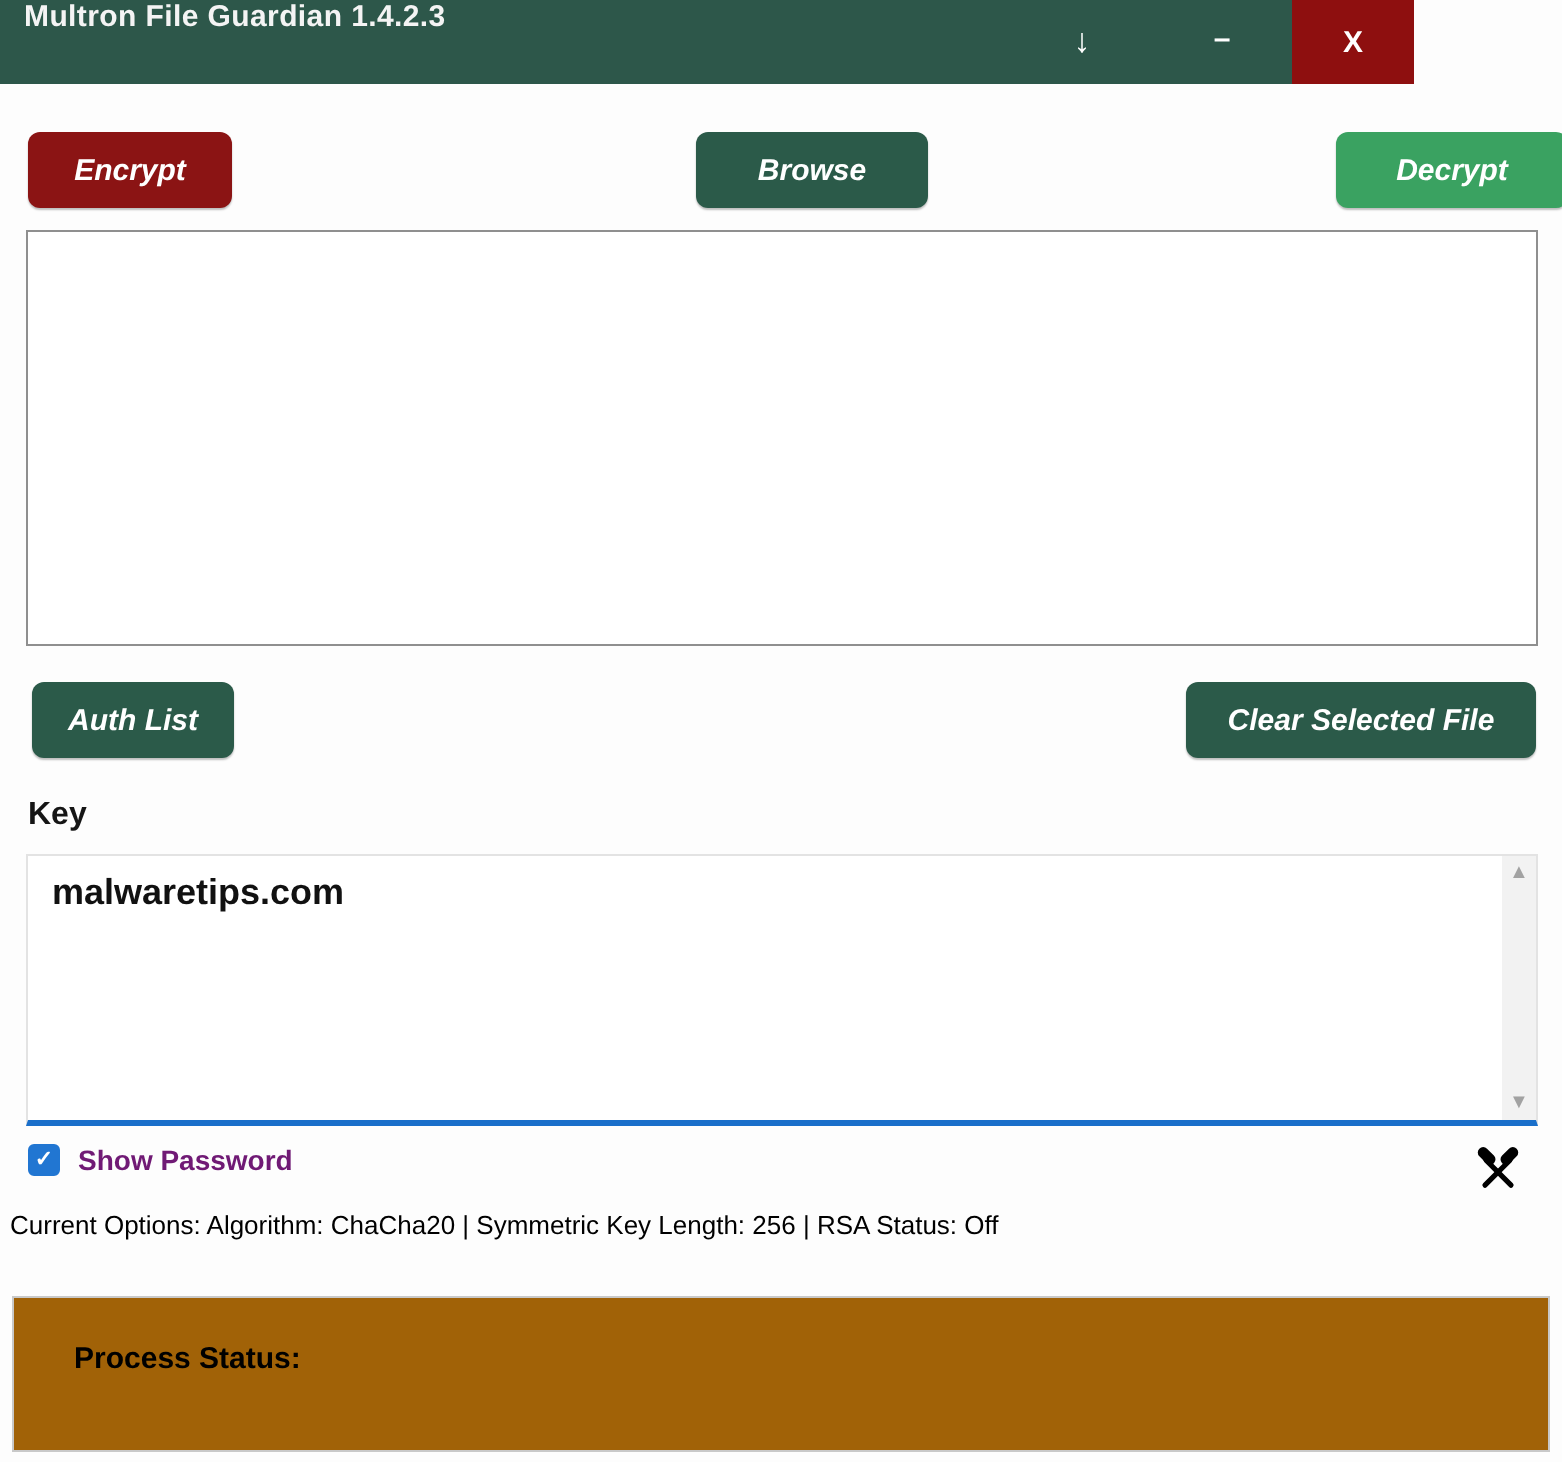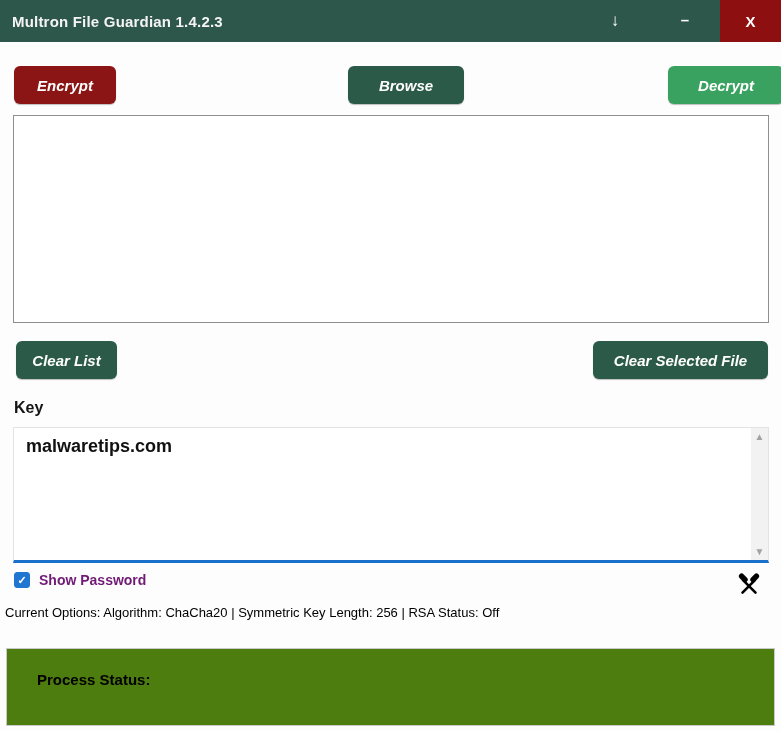--- a/index.html
+++ b/index.html
@@ -6,22 +6,22 @@
   html,body { width:781px; height:731px; }
   body {
     position:relative;
     background:#fdfdfd;
     font-family:"Liberation Sans", sans-serif;
     overflow:hidden;
   }
 
   
   .titlebar {
-    position:absolute; left:0; top:0; width:781px; height:42px;
-    background:#2d574a; display:flex; align-items:center;
+    position:absolute; left:0; top:0; width:707px; height:42px;
+    background:#2d574a; display:flex; 
   }
   .window-title {
     color:#f4f4f4; font-weight:bold; font-size:15px; padding-left:12px;
     letter-spacing:.2px;
   }
   .win-controls {
     position:absolute; right:0; top:0; height:42px; display:flex; align-items:stretch;
   }
   .win-ctl {
     width:70px; display:flex; align-items:center; justify-content:center;
@@ -104,21 +104,21 @@
 
   
   .options-text {
     position:absolute; left:5px; top:605px;
     font-size:13px; line-height:16.5px; color:#000;
   }
 
   
   .process-box {
     position:absolute; left:6px; top:648px; width:769px; height:78px;
-    background:#4d7c0f; border:1px solid #c9c9c9;
+    background:#a16207; border:1px solid #c9c9c9;
   }
   .process-label {
     position:absolute; left:30px; top:22px;
     font-weight:bold; font-size:15px; color:#000;
   }
 </style>
 </head>
 <body>
 
 <div class="titlebar">
@@ -135,21 +135,21 @@
     </div>
   </div>
 </div>
 
 <button class="btn btn-encrypt">Encrypt</button>
 <button class="btn btn-browse">Browse</button>
 <button class="btn btn-decrypt">Decrypt</button>
 
 <div class="file-list"></div>
 
-<button class="btn btn-clear-list">Clear List</button>
+<button class="btn btn-clear-list">Auth List</button>
 <button class="btn btn-clear-selected">Clear Selected File</button>
 
 <div class="key-label">Key</div>
 
 <div class="key-box">
   <div class="key-text">malwaretips.com</div>
   <div class="key-scrollbar">
     <div class="scroll-arrow">▲</div>
     <div class="scroll-arrow">▼</div>
   </div>

